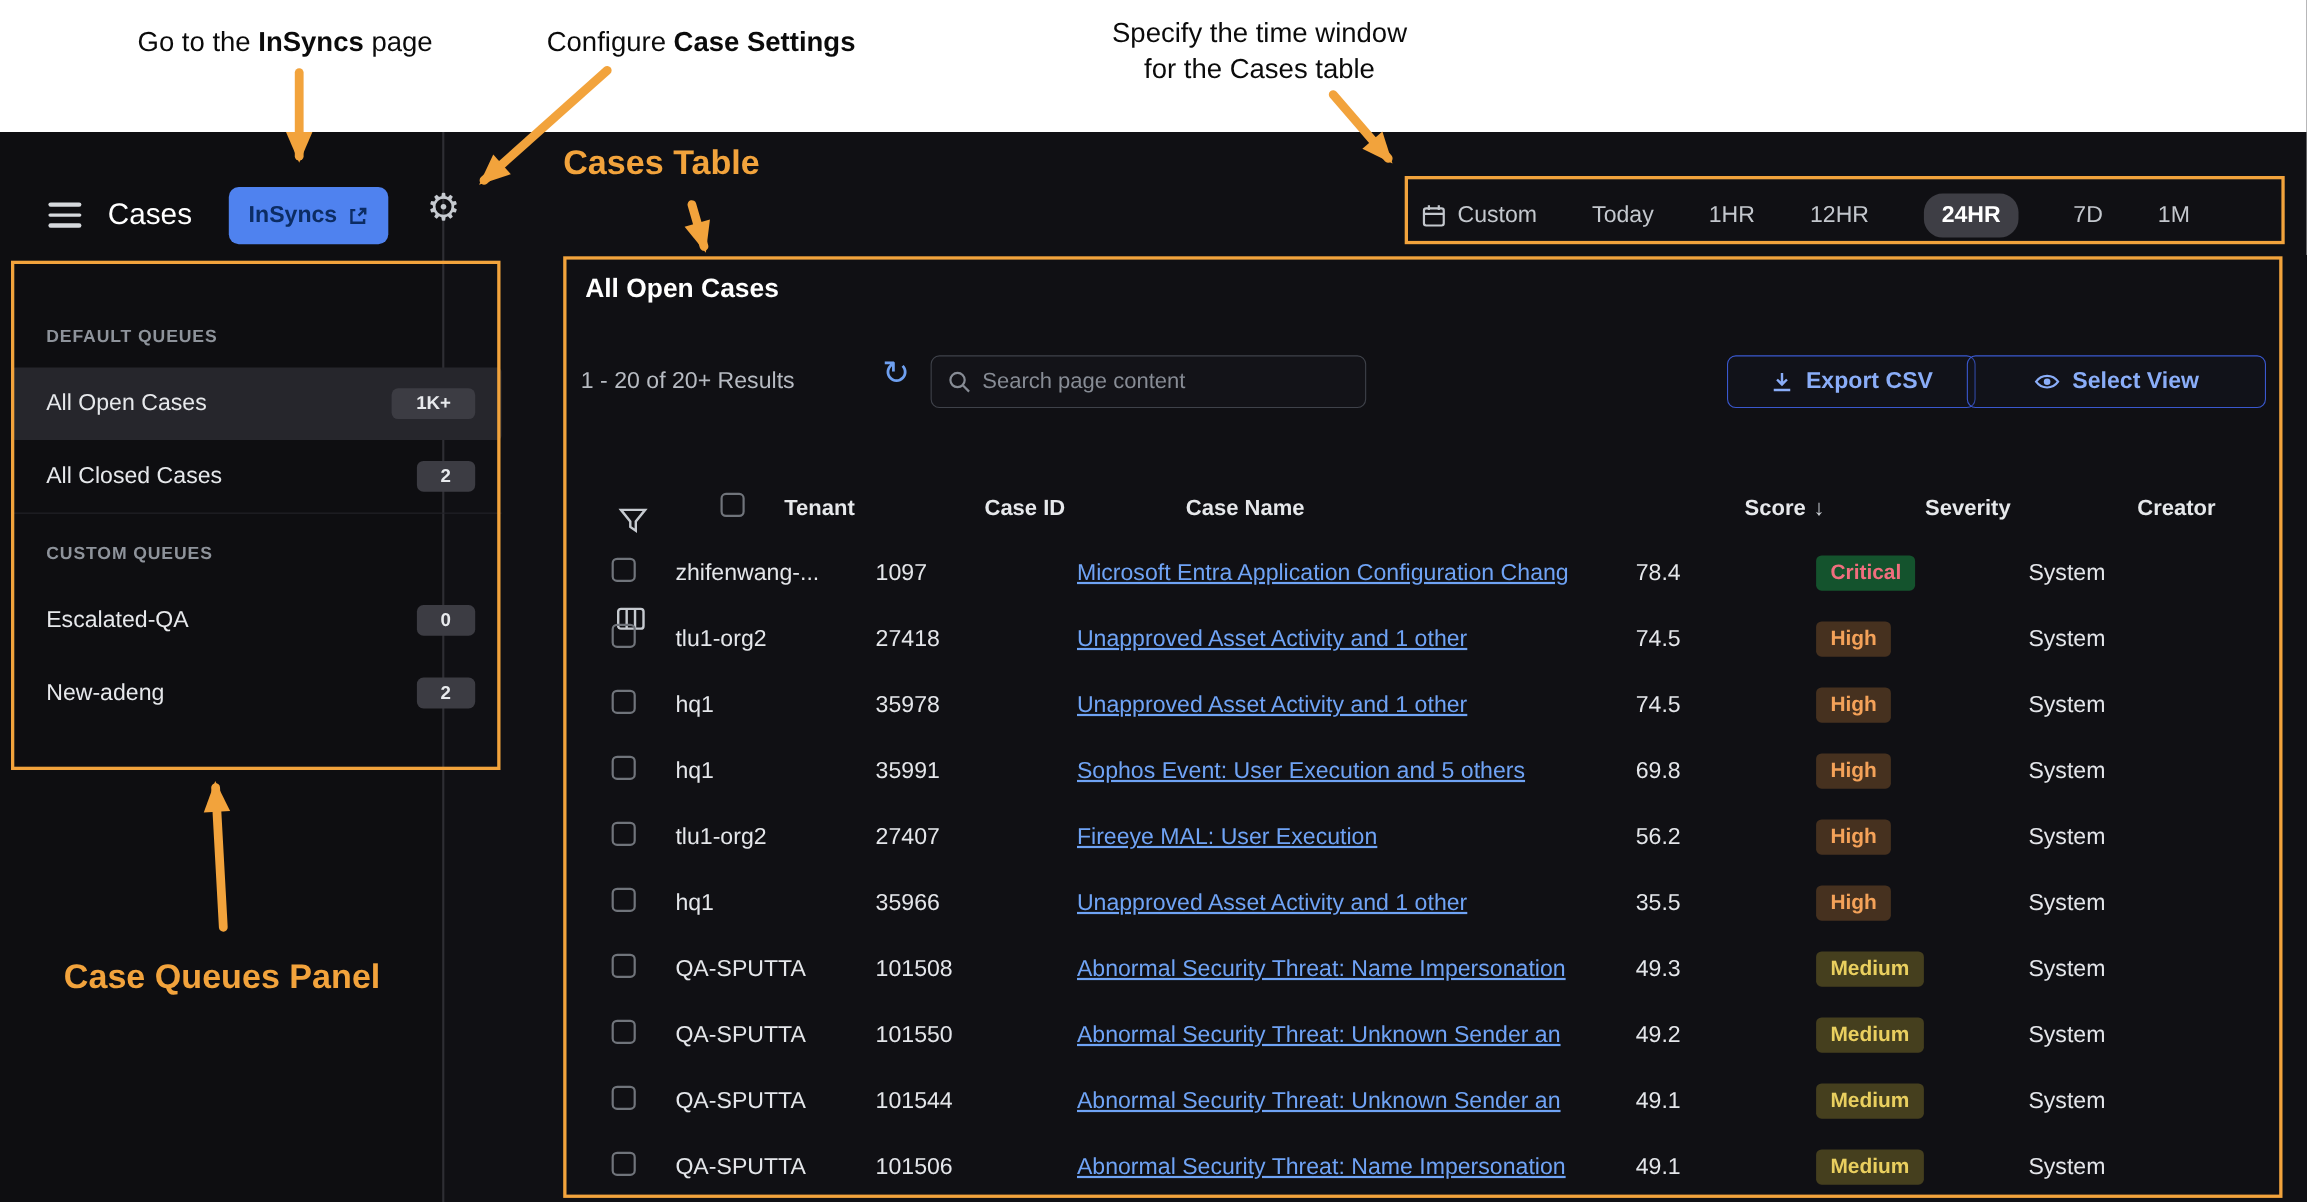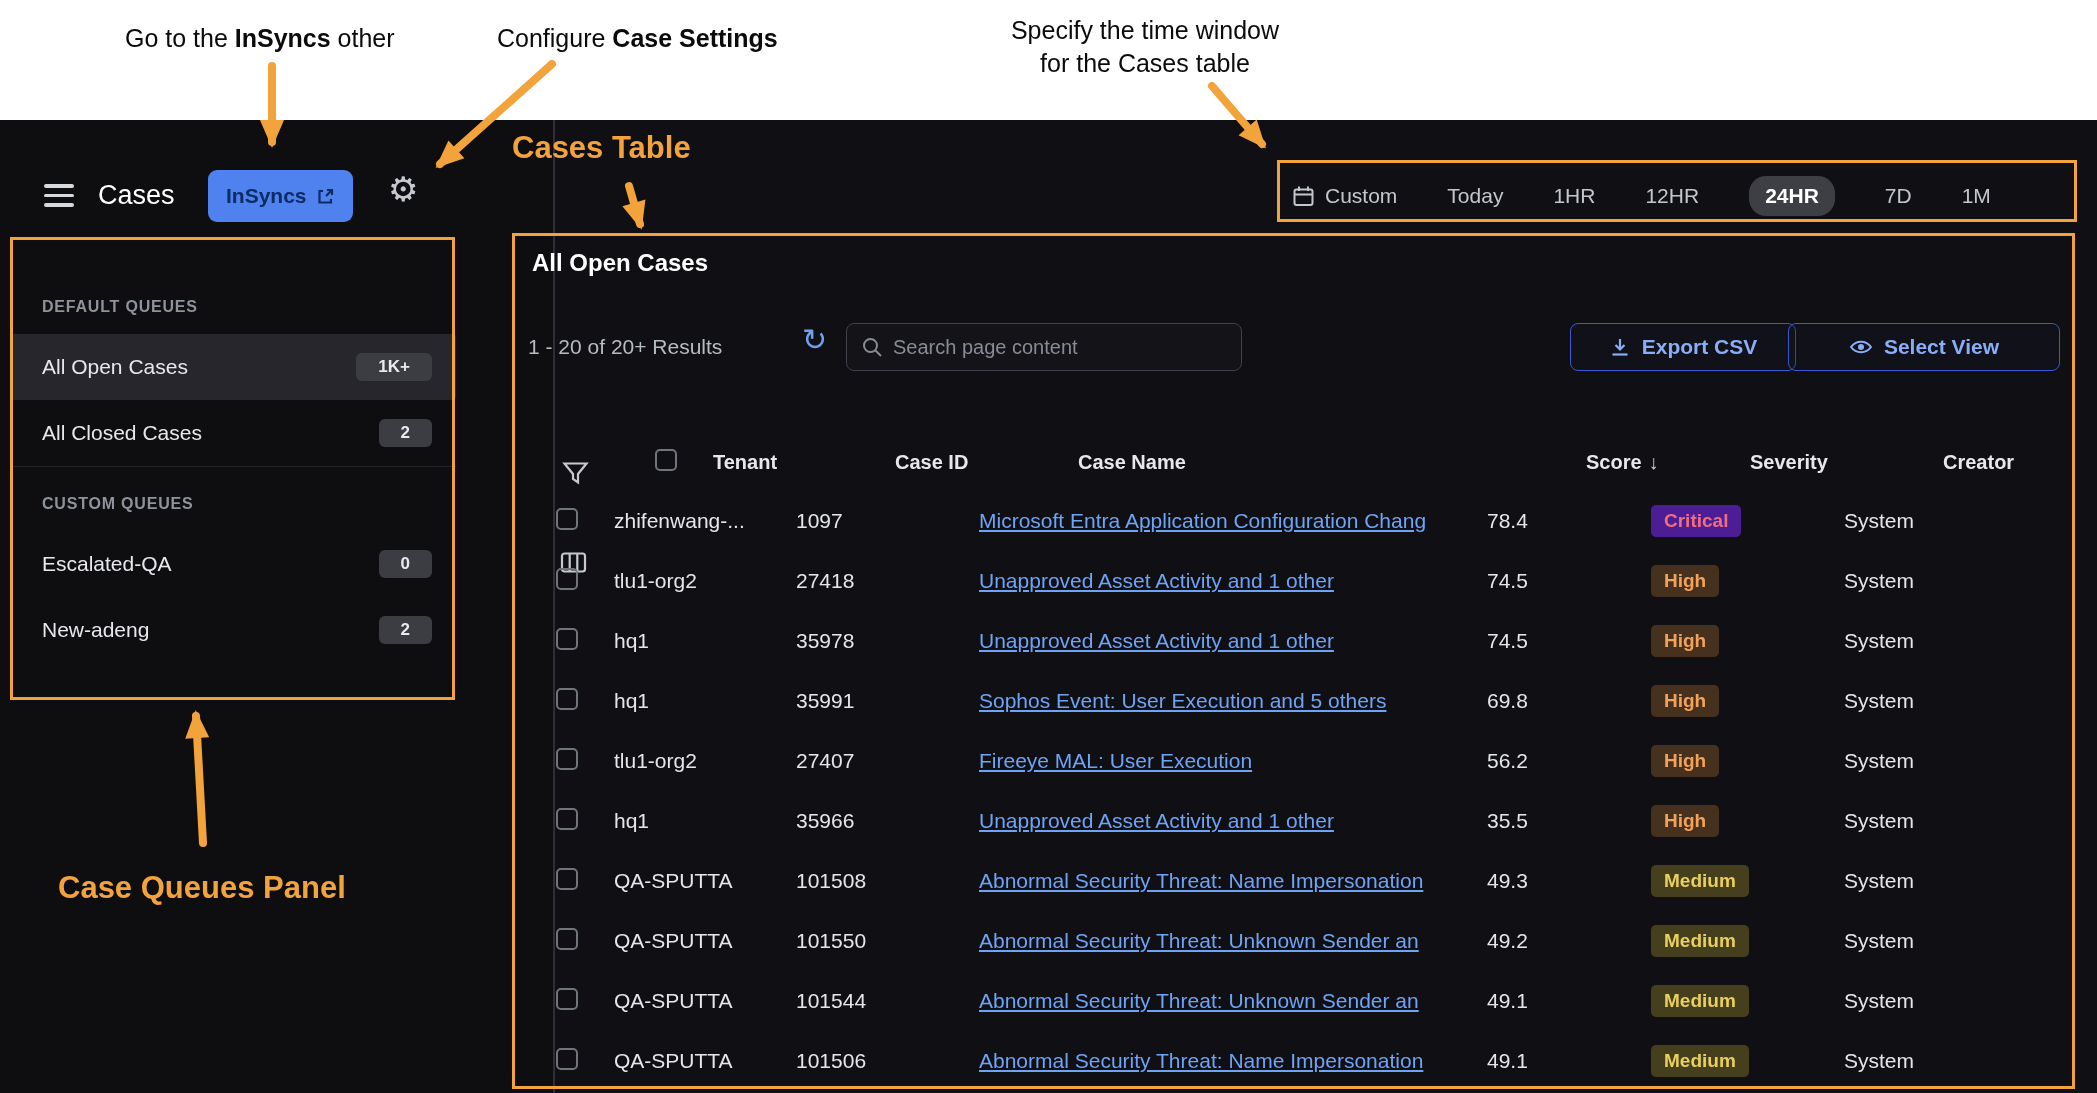--- a/index.html
+++ b/index.html
@@ -9,21 +9,21 @@
 
   
   .ann-text { position:absolute; font-size:25px; color:#0b0b0b; white-space:nowrap; }
   .ann-text b { font-weight:700; }
   .ann-time { position:absolute; left:960px; top:14px; width:370px; text-align:center; font-size:25px; color:#0b0b0b; line-height:1.32; }
 
   
   .app { position:absolute; left:0; top:120px; width:2097px; height:973px; background:#101014; overflow:hidden; }
 
   
-  .sidebar { position:absolute; left:0; top:0; width:555px; height:973px; background:#0e0e11; border-right:2px solid #2e2e34; }
+  .sidebar { position:absolute; left:0; top:0; width:404px; height:973px; background:#0e0e11; border-right:2px solid #2e2e34; }
   .hamburger { position:absolute; left:44px; top:64px; width:30px; height:24px; cursor:pointer; }
   .hamburger i { display:block; height:3.5px; background:#d6d9dd; border-radius:2px; margin-bottom:6px; }
   .sb-title { position:absolute; left:98px; top:60px; font-size:27px; font-weight:500; color:#ffffff; }
   .insyncs-btn { position:absolute; left:208px; top:50px; height:52px; padding:0 18px; background:var(--insyncs-bg,#4F82EF); border:none; border-radius:9px; display:flex; align-items:center; gap:9px; cursor:pointer; }
   .insyncs-btn span { font-size:21px; font-weight:700; color:#0c2c63; }
   .gear { position:absolute; left:388px; top:52px; font-size:34px; color:#c6cad0; cursor:pointer; line-height:1; background:none; border:none; }
 
   .queue-sections { position:absolute; left:10px; top:150px; width:446px; }
   .queue-section { border-bottom:1px solid #232328; }
   .queue-section:last-child { border-bottom:none; }
@@ -75,21 +75,21 @@
   .arrows { position:absolute; left:0; top:0; width:2097px; height:1093px; pointer-events:none; }
 
   svg.ic { display:block; }
 </style>
 </head>
 <body>
 
 <div class="page">
 
   <div class="ann-text" style="left:125px; top:24px">
-    <span>Go to the </span><b>InSyncs</b><span> other</span>
+    <span>Go to the </span><b>InSyncs</b><span> page</span>
   </div>
   <div class="ann-text" style="left:497px; top:24px">
     <span>Configure </span><b>Case Settings</b><span></span>
   </div>
   <div class="ann-time">
     <div>Specify the time window</div>
     <div>for the Cases table</div>
   </div>
 
   <div class="app">
@@ -213,21 +213,21 @@
         <div>Creator</div>
       </div>
 
       <div class="rows">
   <div class="trow">
     <div><span class="checkbox"></span></div>
     <div>zhifenwang-...</div>
     <div>1097</div>
     <div class="c-name"><a class="case-link">Microsoft Entra Application Configuration Chang</a></div>
     <div>78.4</div>
-    <div><span class="sev-badge" style="background: #4c1d95; color: rgb(241, 110, 126);">Critical</span></div>
+    <div><span class="sev-badge" style="background: #14532d; color: rgb(241, 110, 126);">Critical</span></div>
     <div>System</div>
   </div>
 
   <div class="trow">
     <div><span class="checkbox"></span></div>
     <div>tlu1-org2</div>
     <div>27418</div>
     <div class="c-name"><a class="case-link">Unapproved Asset Activity and 1 other</a></div>
     <div>74.5</div>
     <div><span class="sev-badge" style="background: rgb(70, 49, 31); color: rgb(244, 162, 89);">High</span></div>

